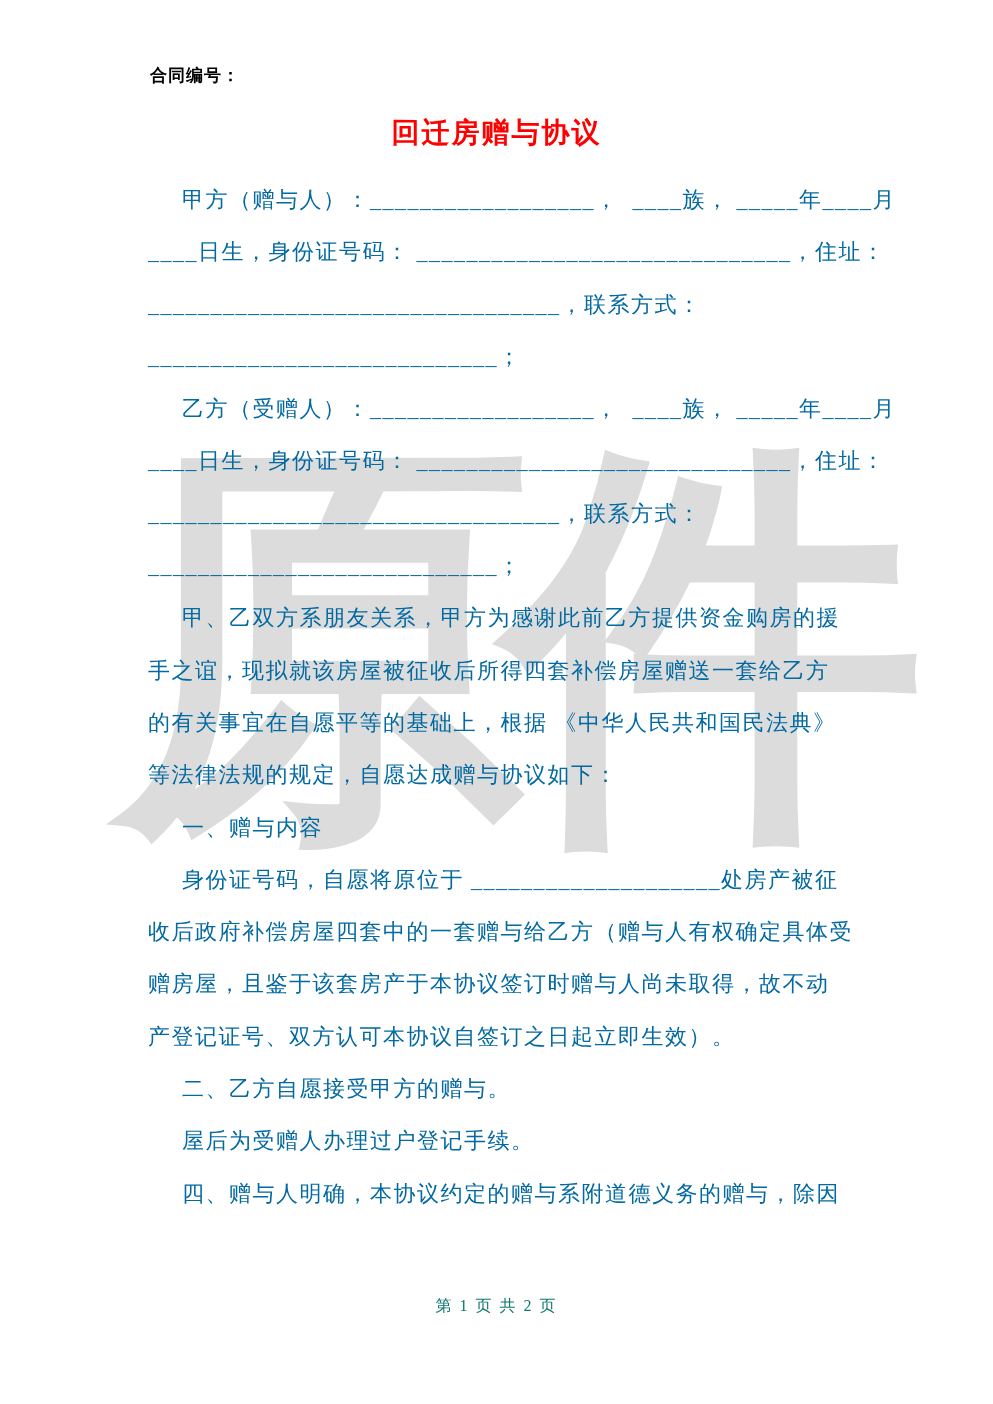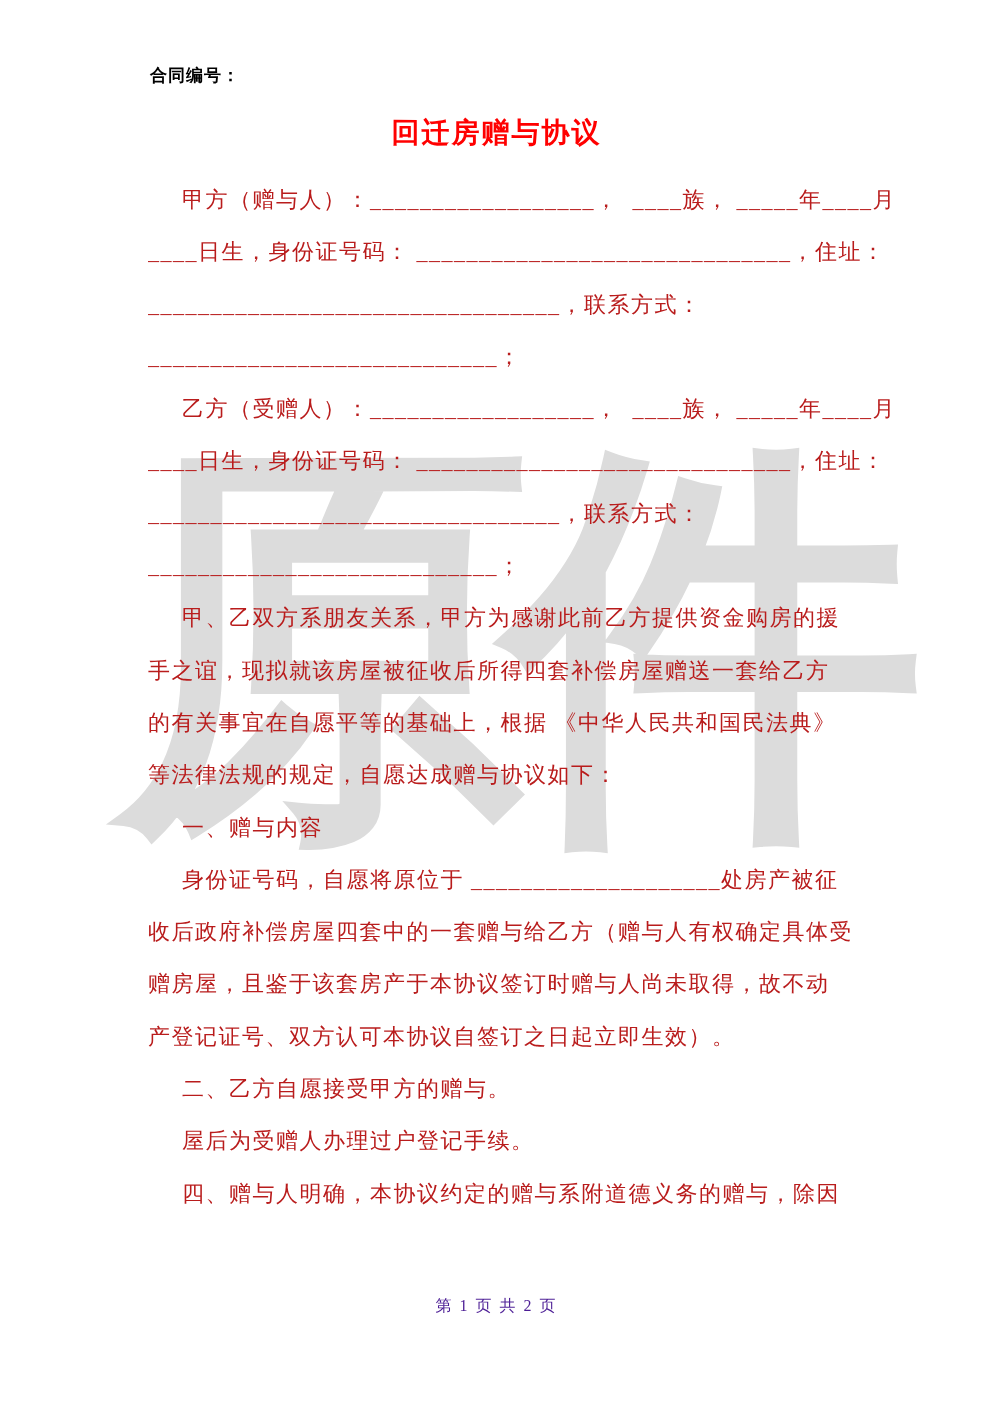--- a/index.html
+++ b/index.html
@@ -59,35 +59,35 @@
     top: 174px;
     width: 772px;
     z-index: 1;
   }
 
   .para .line {
     height: 52.3px;
     line-height: 52.3px;
     font-size: 22px;
     letter-spacing: 1.5px;
-    color: #b91c1c;
+    color: #0369a1;
     white-space: pre;
     overflow: hidden;
   }
   .para .line:first-child { padding-left: 34px; }
 
   .footer {
     position: absolute;
     left: 0;
     top: 1296px;
     width: 100%;
     z-index: 2;
     text-align: center;
     font-size: 16px;
-    color: #4c1d95;
+    color: #0f766e;
     letter-spacing: 2px;
   }
 </style>
 </head>
 <body>
 
 <div class="sheet">
 
   <div class="watermark" style="color: rgb(220, 220, 220);">原件</div>
 

